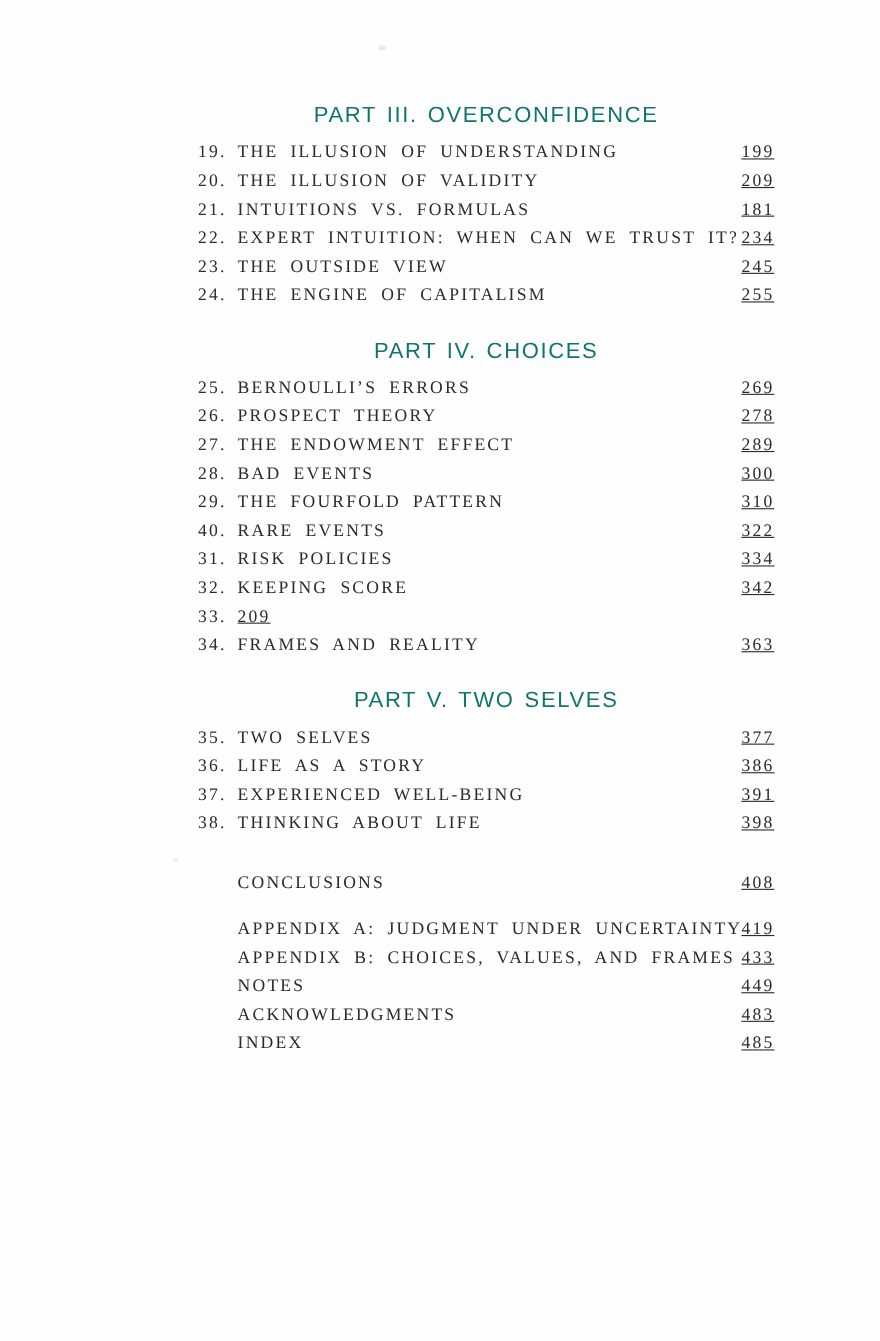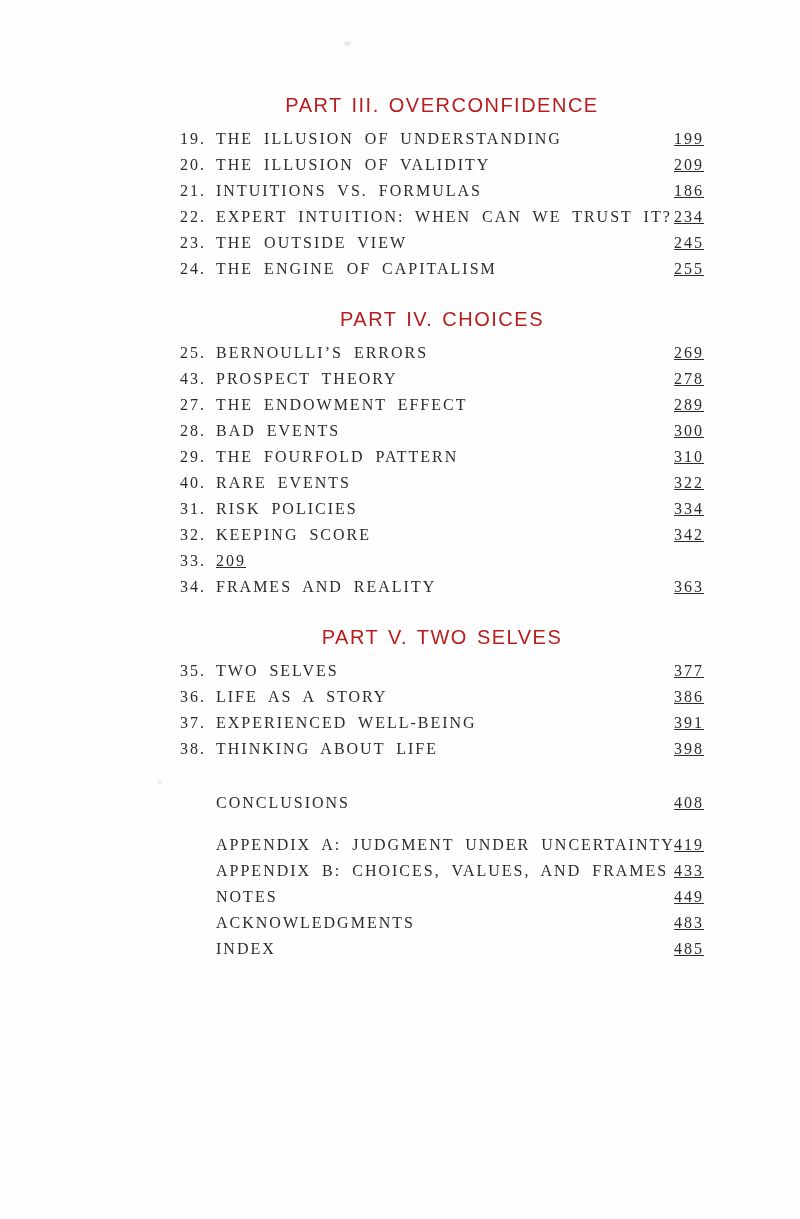--- a/index.html
+++ b/index.html
@@ -23,21 +23,21 @@
     width: 524px;
     padding-top: 92px;
   }
   .part-heading {
     font-family: "Liberation Sans", sans-serif;
     font-weight: 400;
     font-size: 20px;
     line-height: 26px;
     letter-spacing: 1.5px;
     word-spacing: 2px;
-    color: #b91c1c;
+    color: #0f766e;
     text-align: center;
     white-space: nowrap;
     margin: 24px 0 8px 0;
   }
   .part:first-child .part-heading { margin-top: 0; }
   .row {
     display: flex;
     align-items: baseline;
     line-height: 26px;
     font-size: 16px;
@@ -88,21 +88,21 @@
         <span class="pg">199</span>
       </div>
       <div class="row">
         <span class="num">20.</span>
         <span class="title">THE ILLUSION OF VALIDITY</span>
         <span class="pg">209</span>
       </div>
       <div class="row">
         <span class="num">21.</span>
         <span class="title">INTUITIONS VS. FORMULAS</span>
-        <span class="pg">186</span>
+        <span class="pg">181</span>
       </div>
       <div class="row">
         <span class="num">22.</span>
         <span class="title">EXPERT INTUITION: WHEN CAN WE TRUST IT?</span>
         <span class="pg">234</span>
       </div>
       <div class="row">
         <span class="num">23.</span>
         <span class="title">THE OUTSIDE VIEW</span>
         <span class="pg">245</span>
@@ -115,21 +115,21 @@
     </div>
 
     <div class="part">
       <h2 class="part-heading">PART IV. CHOICES</h2>
       <div class="row">
         <span class="num">25.</span>
         <span class="title">BERNOULLI’S ERRORS</span>
         <span class="pg">269</span>
       </div>
       <div class="row">
-        <span class="num">43.</span>
+        <span class="num">26.</span>
         <span class="title">PROSPECT THEORY</span>
         <span class="pg">278</span>
       </div>
       <div class="row">
         <span class="num">27.</span>
         <span class="title">THE ENDOWMENT EFFECT</span>
         <span class="pg">289</span>
       </div>
       <div class="row">
         <span class="num">28.</span>

